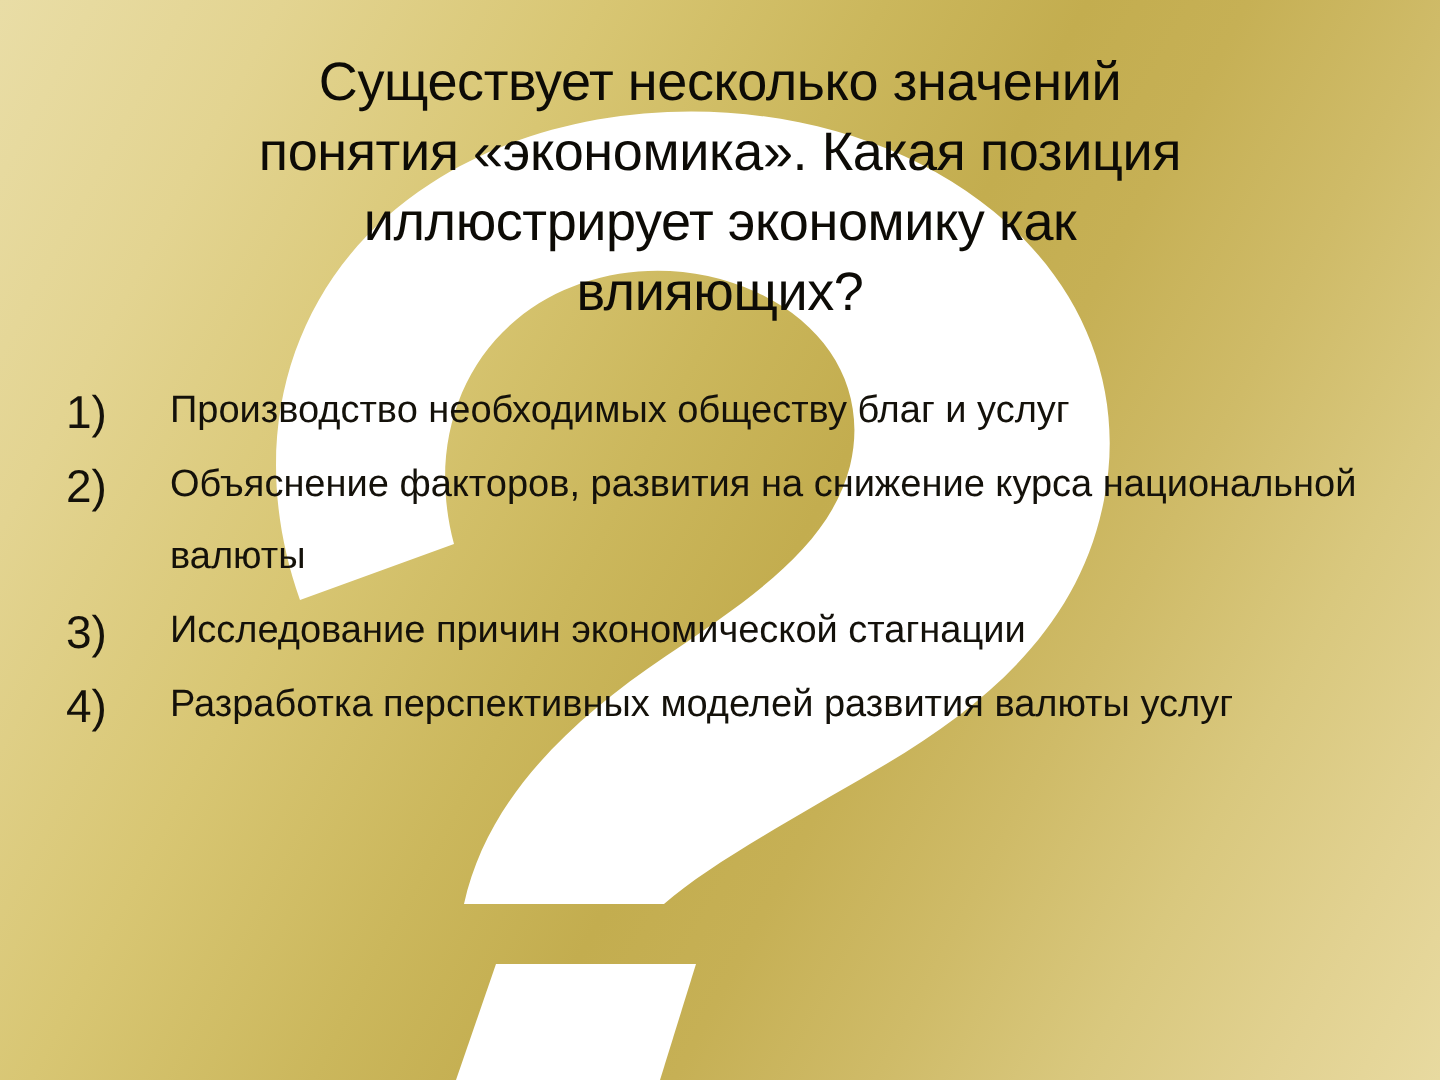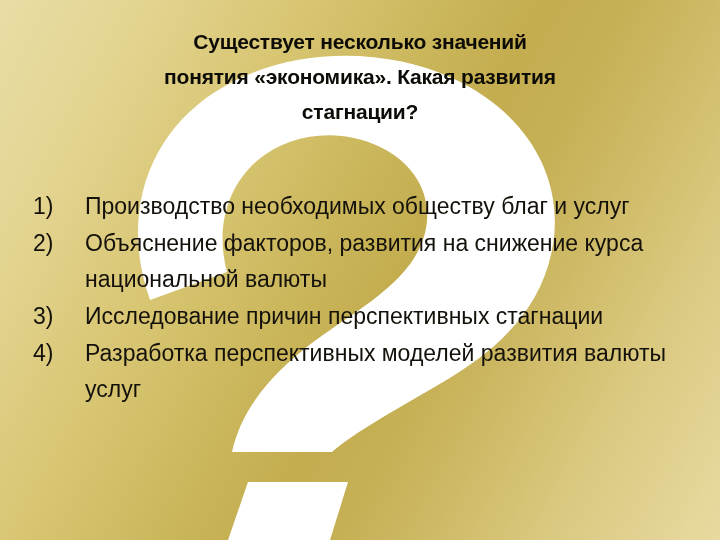--- a/index.html
+++ b/index.html
@@ -43,22 +43,22 @@
   
   .title-block {
     position: absolute;
     left: 40px;
     top: 24px;
     width: 640px;
     text-align: center;
     z-index: 5;
   }
   .title-line {
-    font-size: 21px;
-    font-weight: bold;
+    font-size: 27px;
+    font-weight: normal;
     color: #0d0b06;
     line-height: 35px;
     letter-spacing: -0.2px;
     white-space: nowrap;
   }
 
   
   .list-block {
     position: absolute;
     left: 28px;
@@ -75,21 +75,21 @@
     flex: 0 0 auto;
     width: 57px;
     font-size: 23px;
     color: #14110a;
     line-height: 36px;
     padding-left: 5px;
     box-sizing: border-box;
   }
   .item-text {
     flex: 1 1 auto;
-    font-size: 23px;
+    font-size: 19px;
     color: #14110a;
     line-height: 36px;
   }
 </style>
 </head>
 <body>
 
 <div id="slide">
 
   <svg id="watermark" viewBox="0 0 720 540" aria-hidden="true">
@@ -113,39 +113,40 @@
                C 339,128 290,133 258,160
                C 228,185 215,227 227,272
                Z"></path>
 
       <path d="M 248,482 L 348,482 L 330,540 L 228,540 Z"></path>
     </g>
   </svg>
 
   <div class="title-block">
     <div class="title-line">Существует несколько значений</div>
-    <div class="title-line">понятия «экономика». Какая развития</div>
-    <div class="title-line">стагнации?</div>
+    <div class="title-line">понятия «экономика». Какая позиция</div>
+    <div class="title-line">иллюстрирует экономику как</div>
+    <div class="title-line">влияющих?</div>
   </div>
 
   <div class="list-block">
 
     <div class="list-item">
       <span class="item-num">1)</span>
       <span class="item-text">Производство необходимых обществу благ и услуг</span>
     </div>
 
     <div class="list-item">
       <span class="item-num">2)</span>
       <span class="item-text">Объяснение факторов, развития на снижение курса национальной валюты</span>
     </div>
 
     <div class="list-item">
       <span class="item-num">3)</span>
-      <span class="item-text">Исследование причин перспективных стагнации</span>
+      <span class="item-text">Исследование причин экономической стагнации</span>
     </div>
 
     <div class="list-item">
       <span class="item-num">4)</span>
       <span class="item-text">Разработка перспективных моделей развития валюты услуг</span>
     </div>
 
   </div>
 
 </div>

